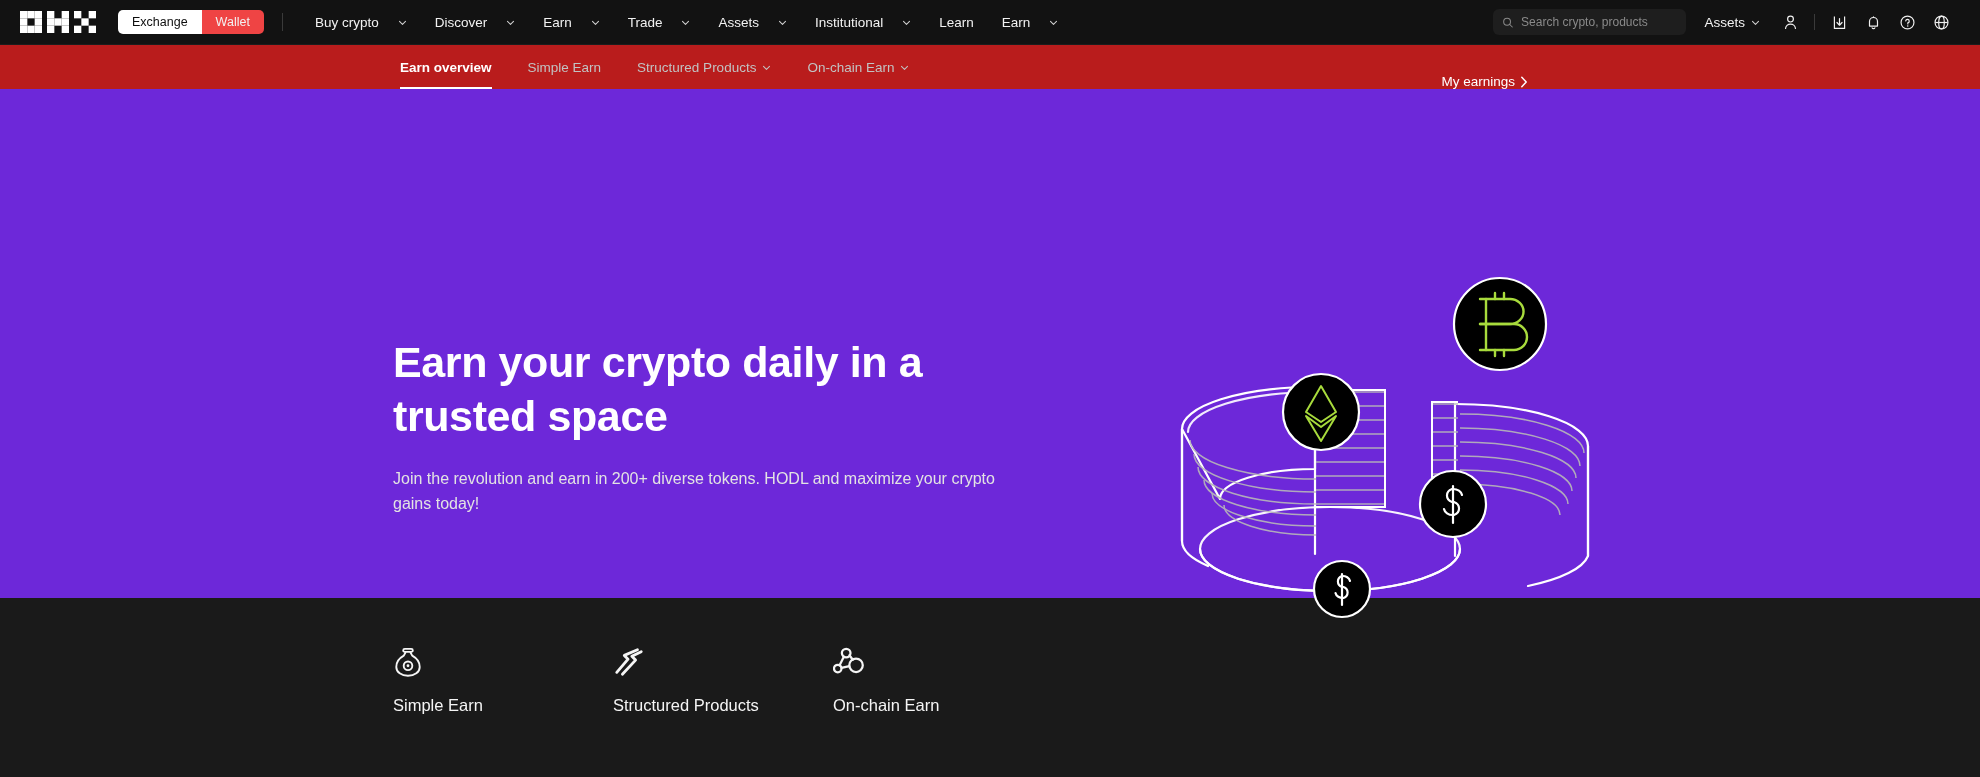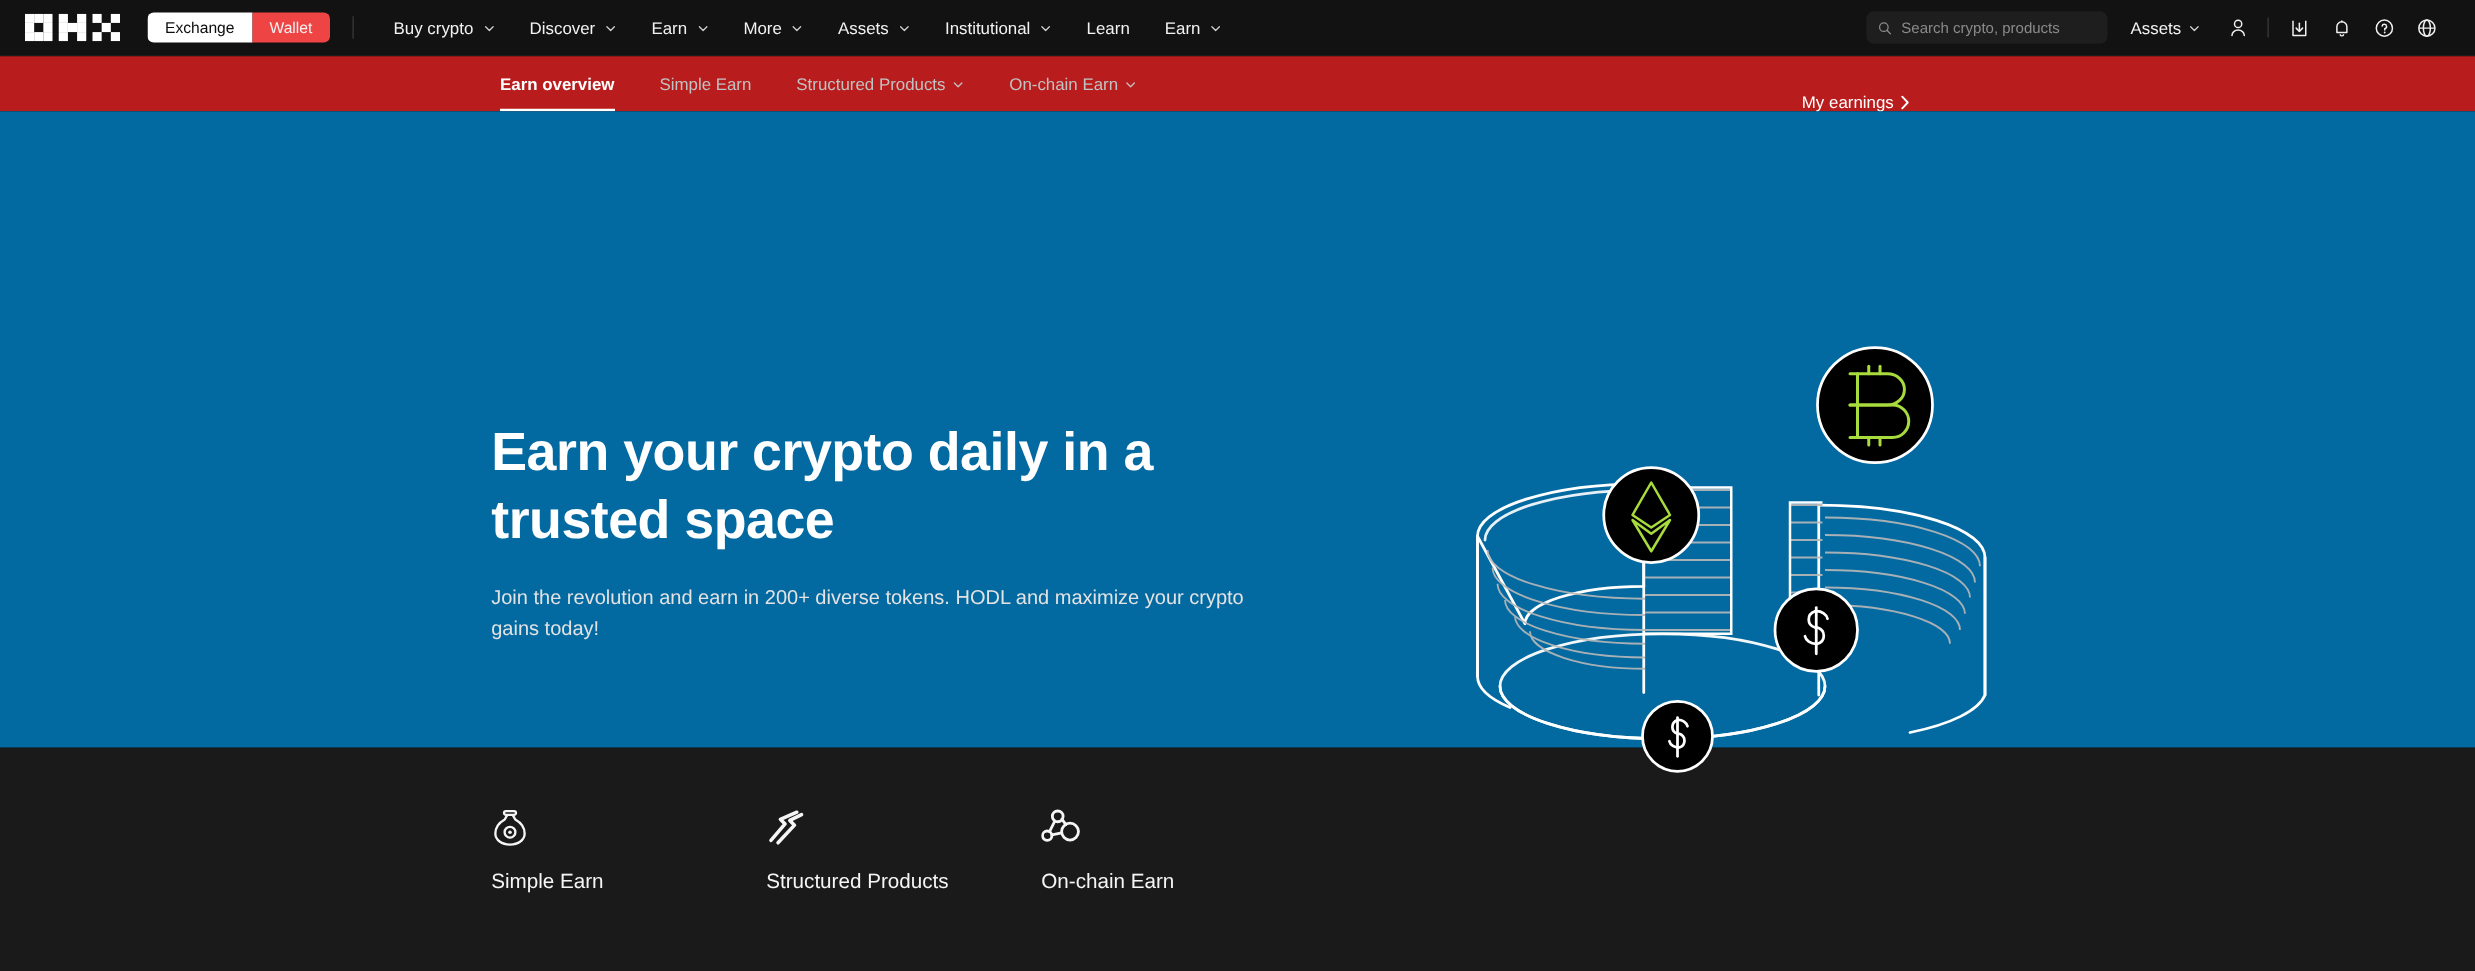--- a/index.html
+++ b/index.html
@@ -58,21 +58,21 @@
     height: 18px;
     background: #3a3a3a;
     margin: 0 18px;
     flex: 0 0 auto;
   }
 
   .mainmenu { display: flex; align-items: center; gap: 0px; }
   .menu-item {
     display: flex;
     align-items: center;
-    gap: 8px;
+    gap: 19px;
     padding: 0 14px;
     height: 45px;
     font-size: 13.5px;
     color: #f2f2f2;
     cursor: pointer;
     white-space: nowrap;
     justify-content: center;
   }
   .caret {
     width: 9px; height: 9px;
@@ -168,21 +168,21 @@
     font-size: 13.5px;
     color: #ffffff;
     cursor: pointer;
     padding-right: 430px;
     white-space: nowrap;
   }
 
   
   .hero {
     height: 509px;
-    background: #0369a1;
+    background: #6d28d9;
     position: relative;
     display: flex;
     align-items: center;
   }
   .hero-copy {
     position: absolute;
     left: 393px;
     top: 246px;
     width: 680px;
   }
@@ -288,21 +288,21 @@
           <path d="M2 4.5 L6 8.5 L10 4.5" fill="none" stroke="#cfcfcf" stroke-width="1.4" stroke-linecap="round" stroke-linejoin="round"></path>
         </svg>
     </div>
     <div class="menu-item">
       <span>Earn</span>
       <svg class="caret" viewBox="0 0 12 12">
           <path d="M2 4.5 L6 8.5 L10 4.5" fill="none" stroke="#cfcfcf" stroke-width="1.4" stroke-linecap="round" stroke-linejoin="round"></path>
         </svg>
     </div>
     <div class="menu-item">
-      <span>More</span>
+      <span>Trade</span>
       <svg class="caret" viewBox="0 0 12 12">
           <path d="M2 4.5 L6 8.5 L10 4.5" fill="none" stroke="#cfcfcf" stroke-width="1.4" stroke-linecap="round" stroke-linejoin="round"></path>
         </svg>
     </div>
     <div class="menu-item">
       <span>Assets</span>
       <svg class="caret" viewBox="0 0 12 12">
           <path d="M2 4.5 L6 8.5 L10 4.5" fill="none" stroke="#cfcfcf" stroke-width="1.4" stroke-linecap="round" stroke-linejoin="round"></path>
         </svg>
     </div>

